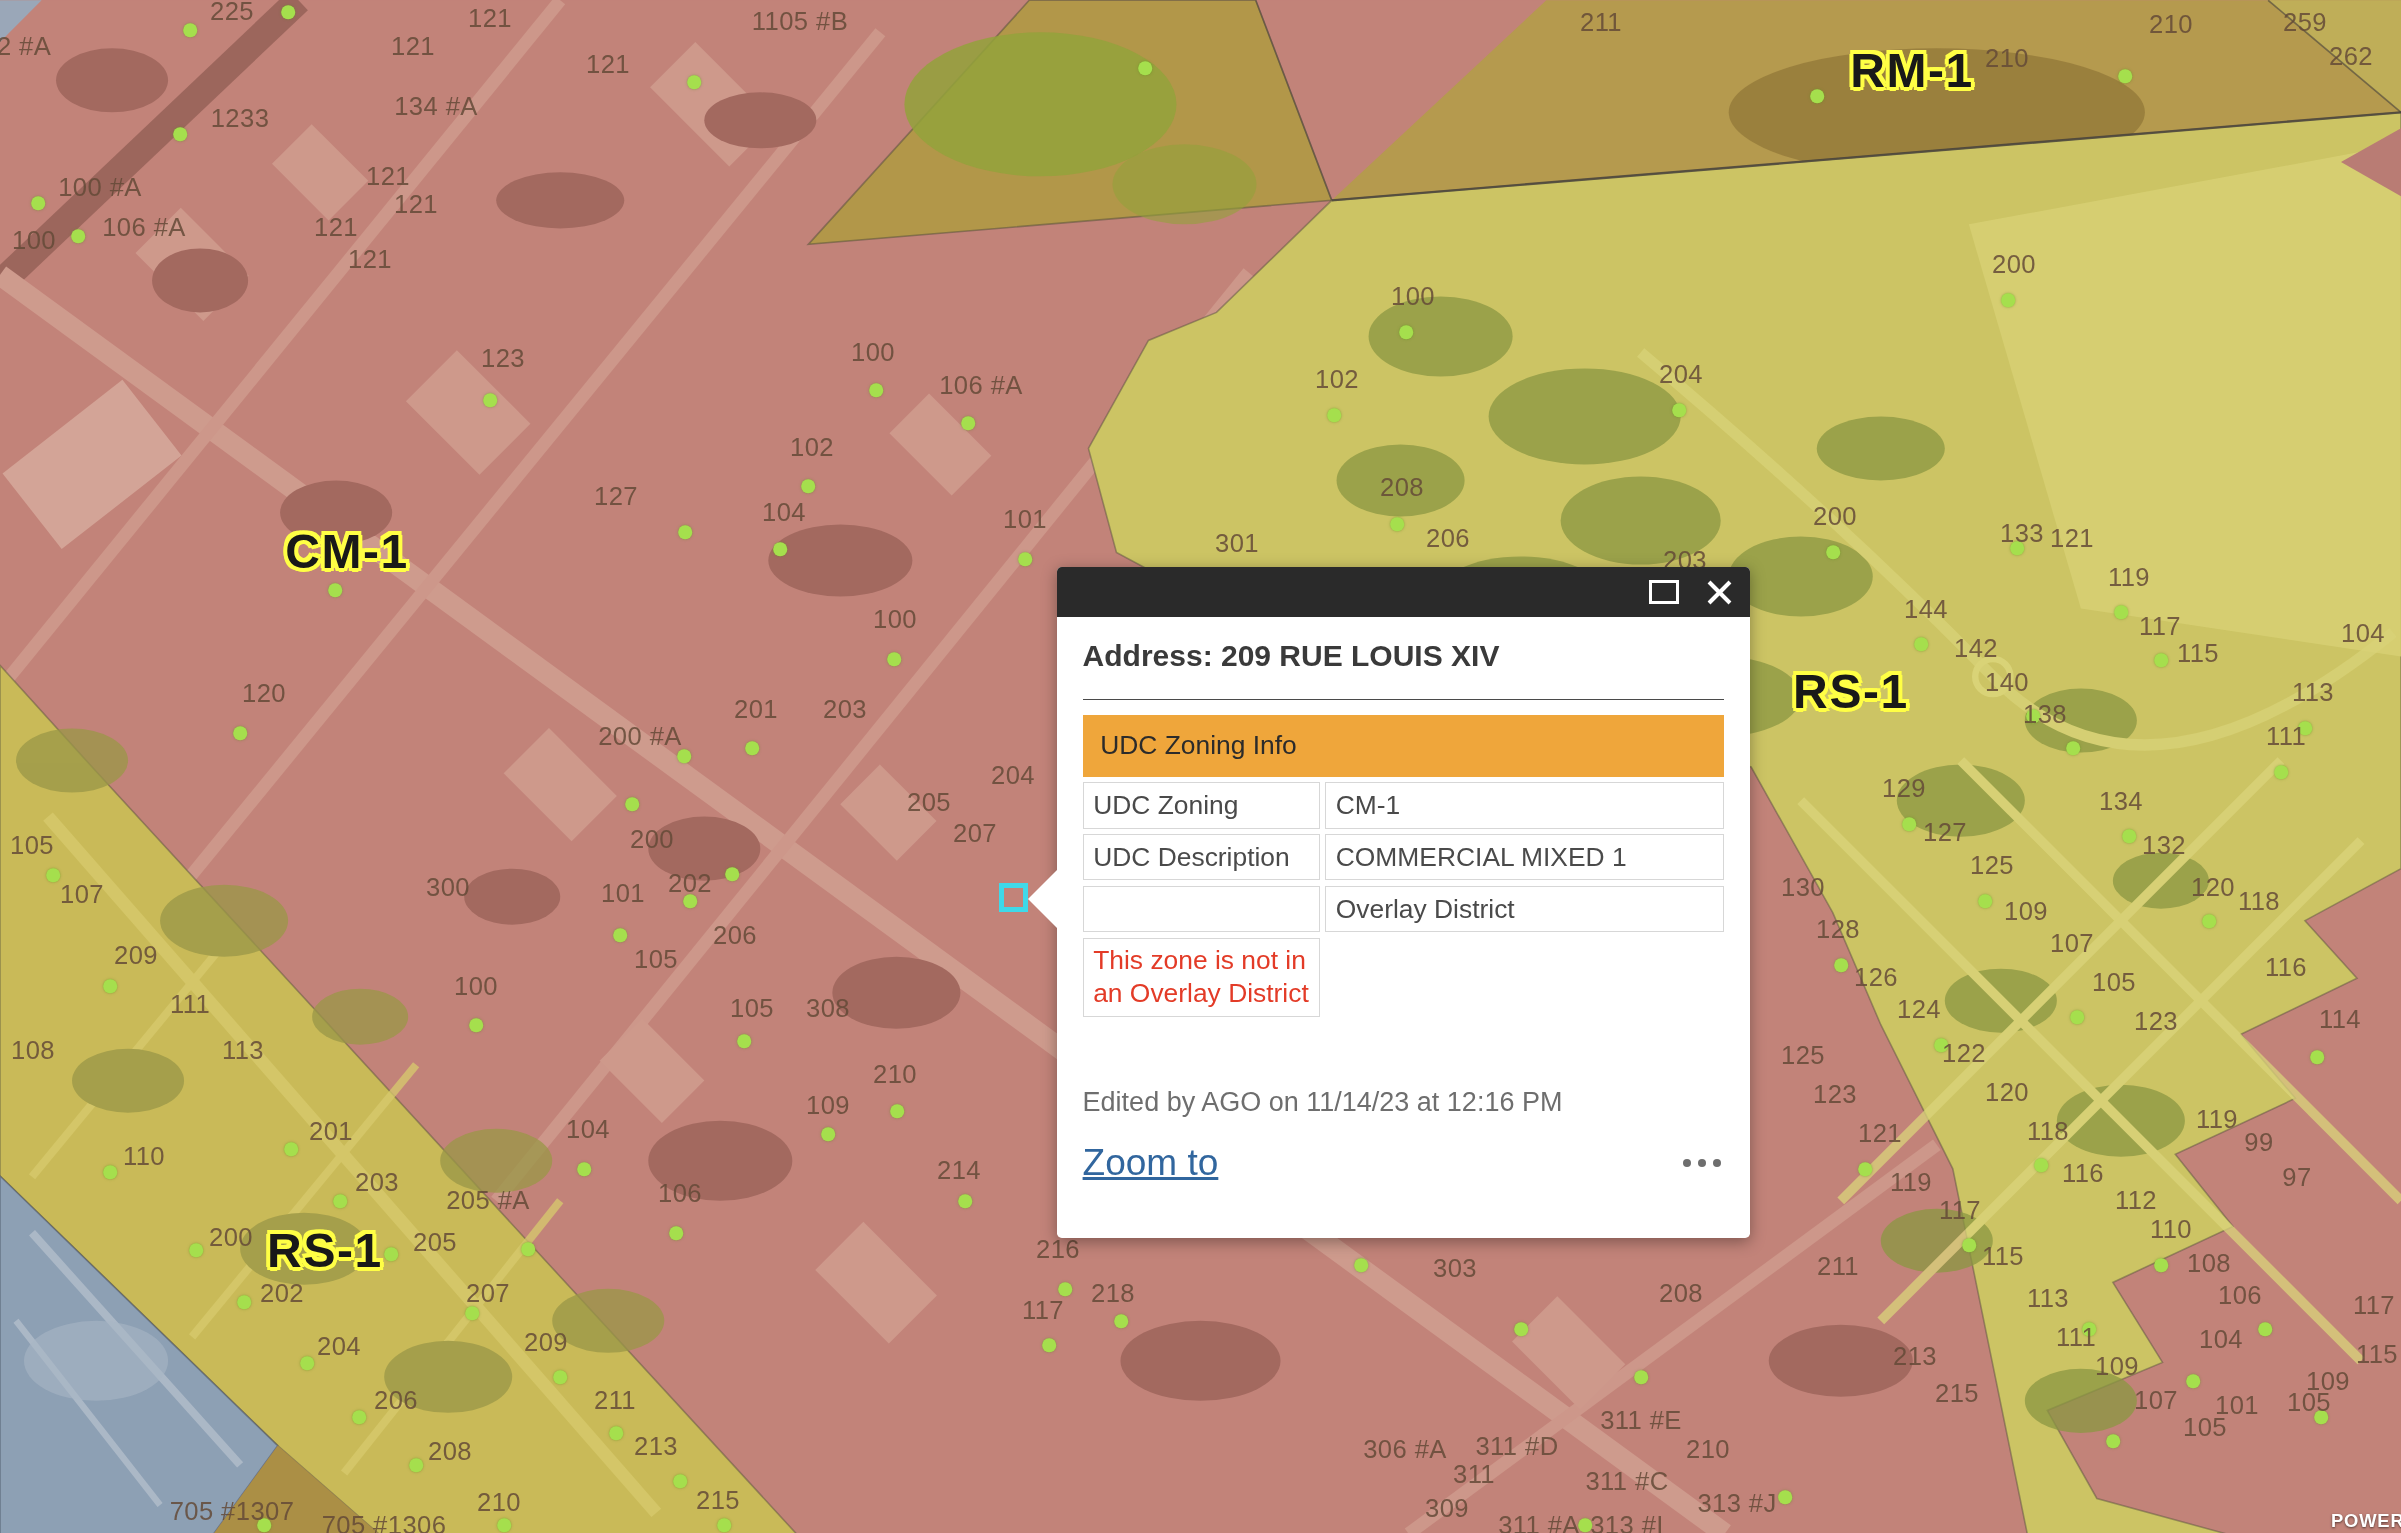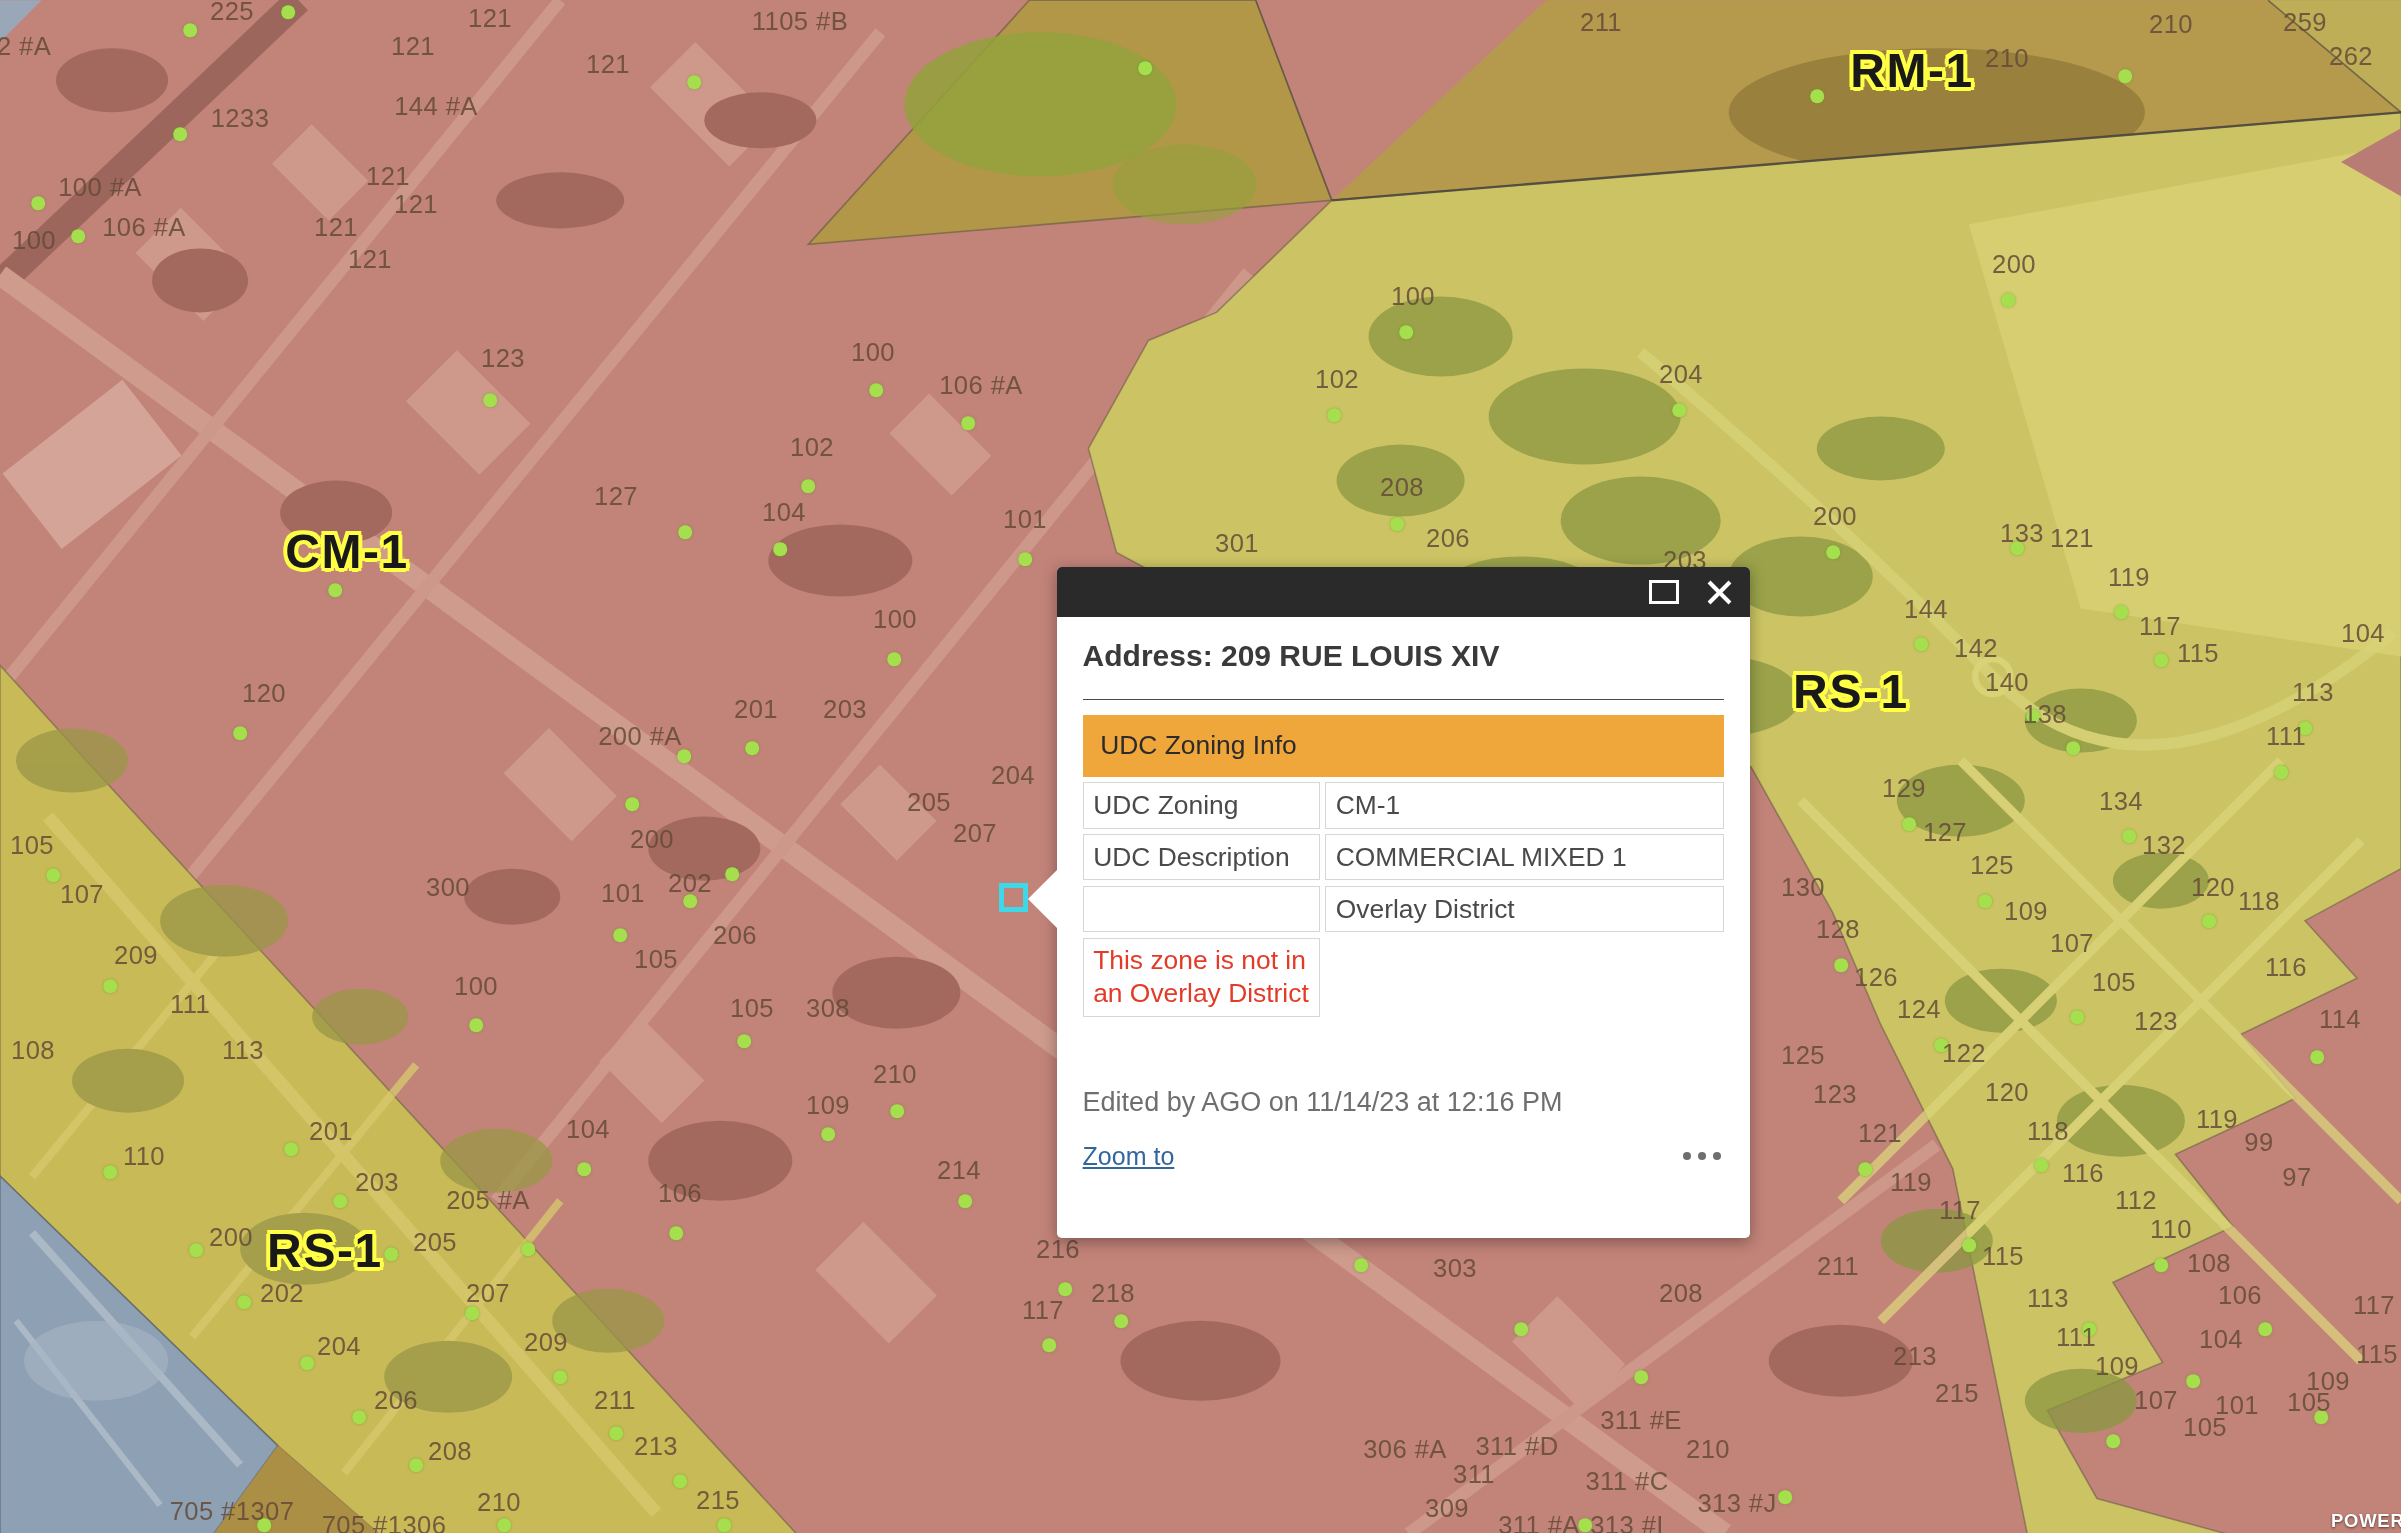--- a/index.html
+++ b/index.html
@@ -43,21 +43,21 @@
   #popup-title{font-size:30px;font-weight:700;color:#3a3a3a;margin-top:3.2px;}
   #popup-divider{border-top:1.6px solid #4a4a4a;margin-top:25.6px;}
   #section-header{margin-top:15px;height:62px;background:#efa63b;color:#2b2b2b;
     font-size:26.4px;display:flex;align-items:center;padding-left:17.6px;}
   #zoning-table{margin-top:5.6px;display:grid;grid-template-columns:237px 1fr;gap:5.6px;}
   .cell{border:0.8px solid #d7d7d7;padding:5.6px 9.6px;font-size:26.4px;line-height:33px;
     color:#4a4a4a;min-height:32px;}
   .cell.alert{color:#e33b27;}
   #edited-note{margin-top:70px;font-size:27px;color:#6e6e6e;}
   #popup-actions{margin-top:24px;display:flex;align-items:center;justify-content:space-between;}
-  #zoom-to{font-size:25px;color:#31669e;text-decoration:underline;cursor:pointer;text-align:right;}
+  #zoom-to{font-size:37px;color:#31669e;text-decoration:underline;cursor:pointer;text-align:right;}
   #menu-dots{display:flex;gap:7.2px;padding:8px 3.2px;cursor:pointer;background:none;border:none;}
   #menu-dots span{width:8px;height:8px;border-radius:50%;background:#6e6e6e;display:block;}
 </style>
 </head>
 <body>
 
 <div id="map">
 
   <svg id="terrain" width="2401" height="1534" viewBox="0 0 3000 1916">
 
@@ -255,21 +255,21 @@
       <div class="dot" style="left: 1585px; top: 1525px;"></div>
     </div>
   <div id="parcel-layer">
       <div class="plabel" style="left: 24px; top: 46px;">2 #A</div>
       <div class="plabel" style="left: 232px; top: 11.2px;">225</div>
       <div class="plabel" style="left: 490px; top: 17.6px;">121</div>
       <div class="plabel" style="left: 413px; top: 46px;">121</div>
       <div class="plabel" style="left: 608px; top: 64px;">121</div>
       <div class="plabel" style="left: 800px; top: 21px;">1105 #B</div>
       <div class="plabel" style="left: 240px; top: 118px;">1233</div>
-      <div class="plabel" style="left: 436px; top: 106px;">144 #A</div>
+      <div class="plabel" style="left: 436px; top: 106px;">134 #A</div>
       <div class="plabel" style="left: 100px; top: 187px;">100 #A</div>
       <div class="plabel" style="left: 144px; top: 227px;">106 #A</div>
       <div class="plabel" style="left: 34px; top: 240px;">100</div>
       <div class="plabel" style="left: 388px; top: 176px;">121</div>
       <div class="plabel" style="left: 416px; top: 204px;">121</div>
       <div class="plabel" style="left: 336px; top: 227px;">121</div>
       <div class="plabel" style="left: 370px; top: 259px;">121</div>
       <div class="plabel" style="left: 503px; top: 358px;">123</div>
       <div class="plabel" style="left: 873px; top: 352px;">100</div>
       <div class="plabel" style="left: 981px; top: 385px;">106 #A</div>

